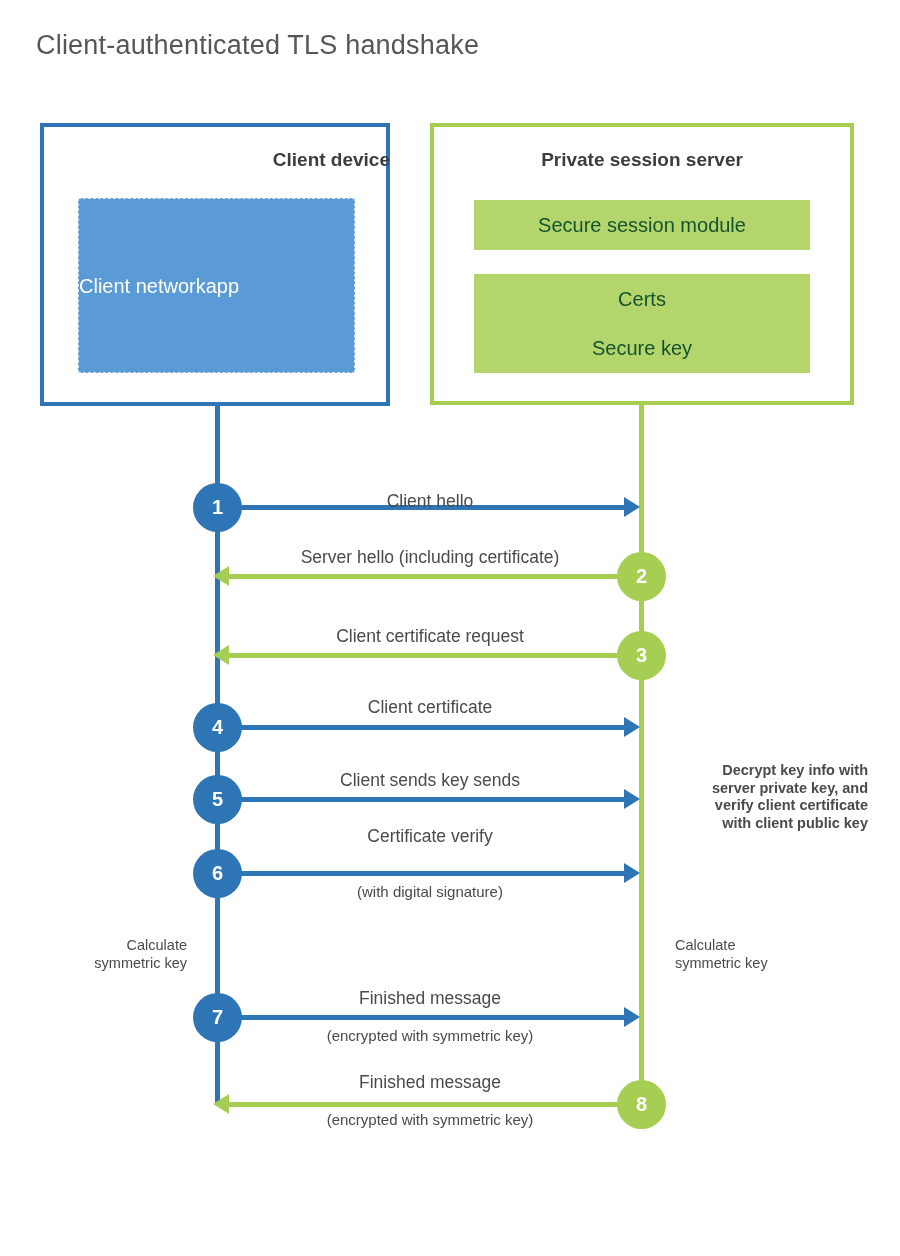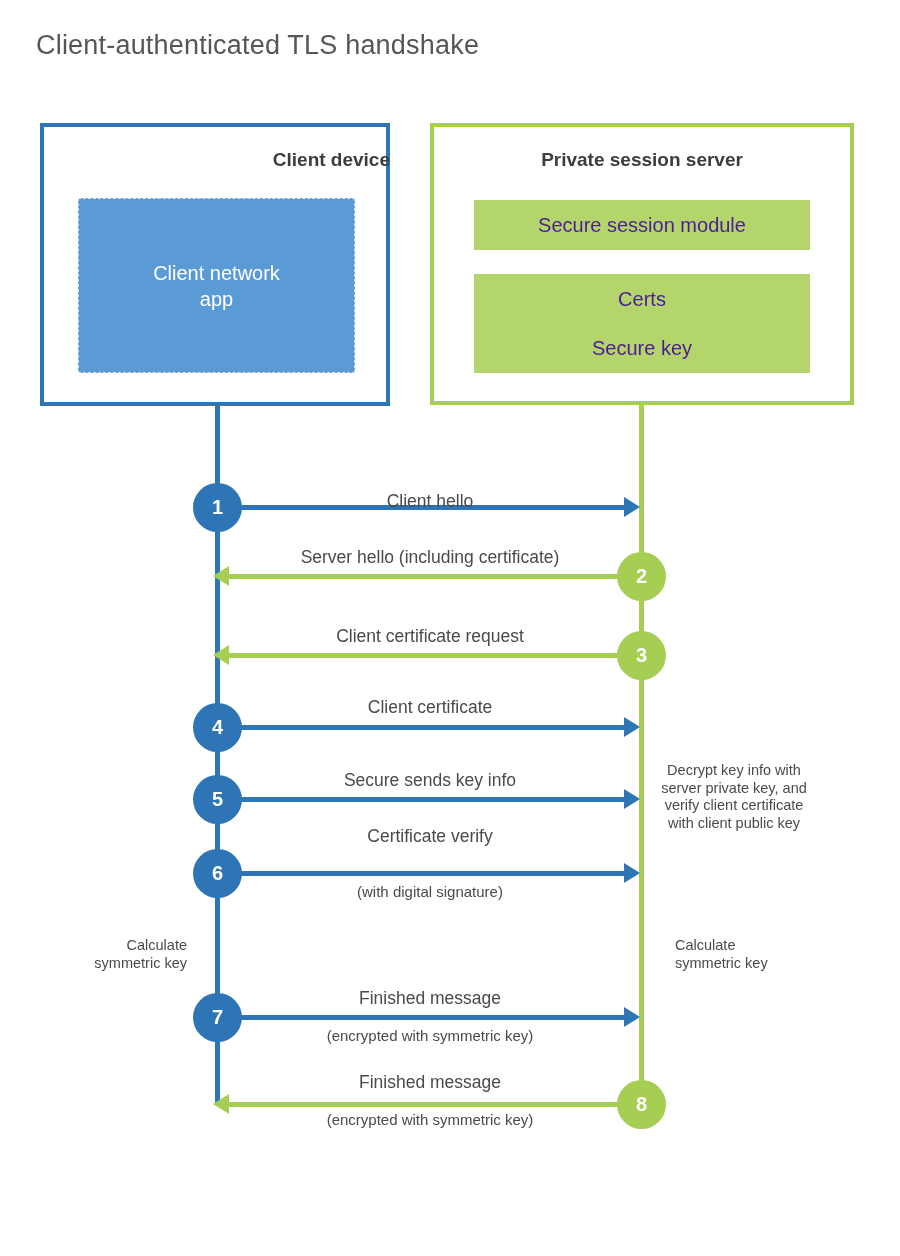--- a/index.html
+++ b/index.html
@@ -20,28 +20,28 @@
   .server-outer { left:430px; top:123px; width:424px; height:282px; border:4px solid var(--green); }
   .box-header {
     position:absolute; top:149px; font-size:19px; font-weight:bold;
     color:var(--text_dark); text-align:center;
   }
   .client-header { left:40px; width:350px;text-align:right; }
   .server-header { left:430px; width:424px; }
   .app-box {
     position:absolute; left:78px; top:198px; width:277px; height:175px;
     background:var(--blue_fill); border:1px dashed #cfe3f5; box-sizing:border-box;
-    display:flex; flex-direction:column; align-items:center; justify-content:center;
+    display:flex; flex-direction:row; align-items:center; justify-content:flex-start;
     color:#ffffff; font-size:20px; line-height:26px;
   }
   .bar {
     position:absolute; left:474px; width:336px; height:50px;
     background:var(--green_fill);
     display:flex; align-items:center; justify-content:center;
-    color:#4c1d95; font-size:20px;
+    color:#14532d; font-size:20px;
   }
   .bar1 { top:200px; } .bar2 { top:274px; } .bar3 { top:323px; }
   
   .vline { position:absolute; width:4.5px; }
   .vline-blue  { left:215px; top:405px; height:700px; background:var(--blue); }
   .vline-green { left:639px; top:404px; height:701px; background:var(--green); }
   
   .circle {
     position:absolute; width:49px; height:49px; border-radius:50%;
     display:flex; align-items:center; justify-content:center;
@@ -75,21 +75,21 @@
   .m5 { top:770px; } .m6 { top:826px; } .m7 { top:988px; } .m8 { top:1072px; }
   .sub {
     position:absolute; left:230px; width:400px; text-align:center;
     font-size:15px; color:var(--text_gray);
   }
   .s5 { top:808px; } .s6 { top:883px; } .s7 { top:1027px; } .s8 { top:1111px; }
   
   .note {
     position:absolute; font-size:14.5px; line-height:17.5px; color:var(--text_gray);
   }
-  .note-decrypt { left:649px; top:762px; width:170px; text-align:center; }
+  .note-decrypt { left:698px; top:762px; width:170px; text-align:right;font-weight:bold; }
   .calc-left  { left:67px;  top:936px; width:120px; text-align:right; line-height:18px; }
   .calc-right { left:675px; top:936px; width:120px; text-align:left;  line-height:18px; }
 </style>
 </head>
 <body>
 
 <div class="canvas">
 
   <h1 class="page-title">Client-authenticated TLS handshake</h1>
 
@@ -134,21 +134,21 @@
     <div class="shaft blue"></div>
     <div class="head right"></div>
   </div>
   <div class="msg m4">Client certificate</div>
   <div class="circle blue c4">4</div>
 
   <div class="a5">
     <div class="shaft blue"></div>
     <div class="head right"></div>
   </div>
-  <div class="msg m5">Secure sends key info</div>
+  <div class="msg m5">Client sends key sends</div>
   <div class="circle blue c5">5</div>
 
   <div class="a6">
     <div class="shaft blue"></div>
     <div class="head right"></div>
   </div>
   <div class="msg m6">Certificate verify</div>
   <div class="sub s6">(with digital signature)</div>
   <div class="circle blue c6">6</div>
 

